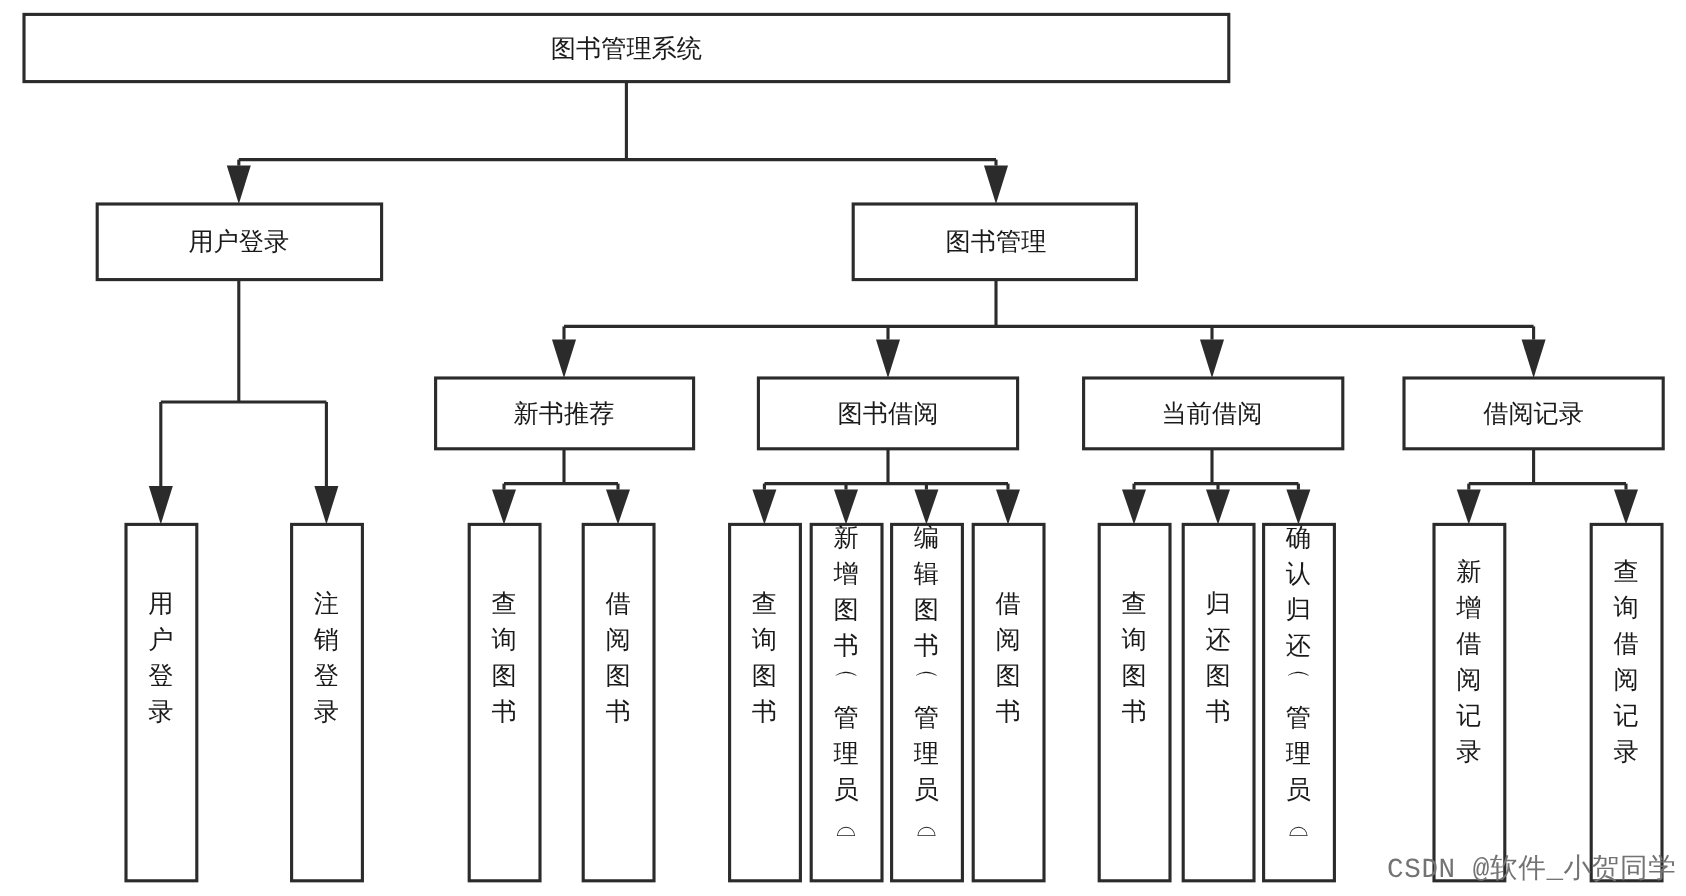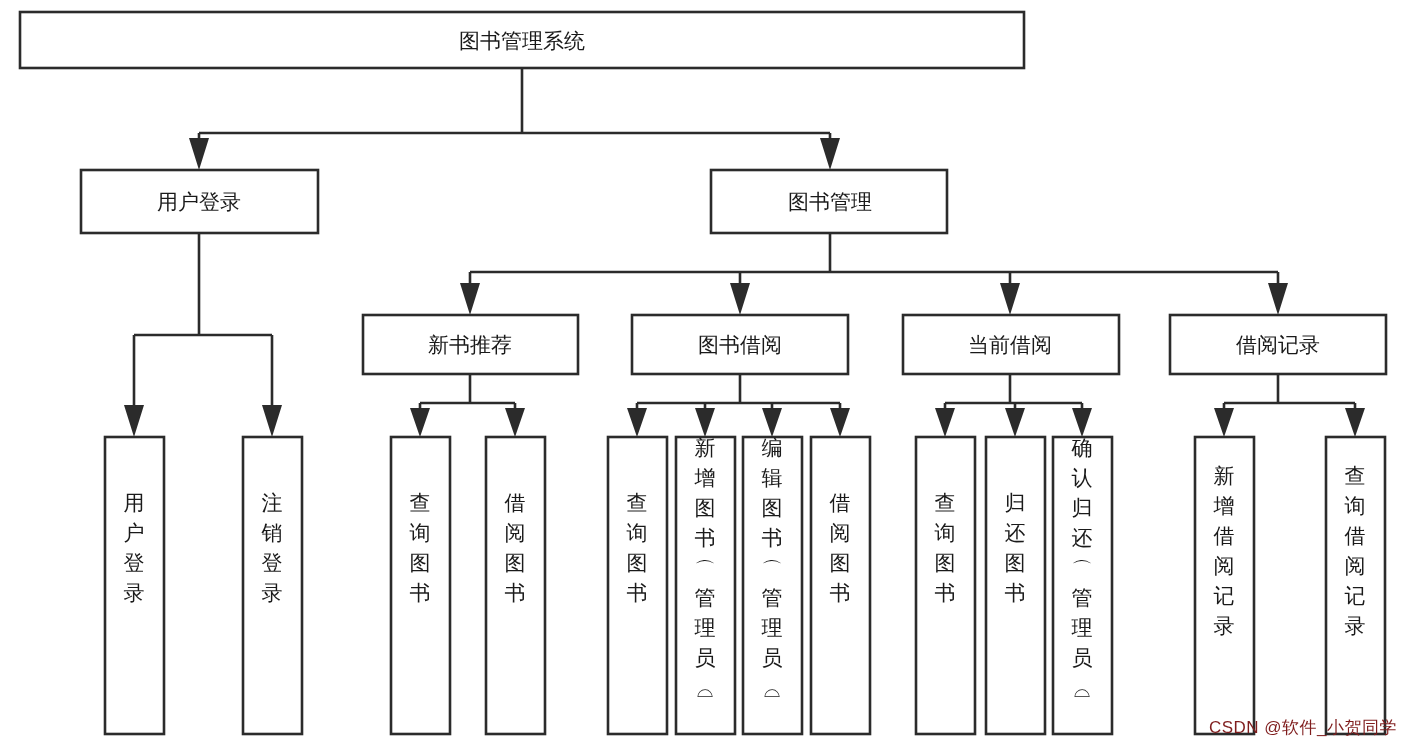--- a/index.html
+++ b/index.html
@@ -53,23 +53,23 @@
   .node-label-v {
     font-family: "Liberation Sans", "DejaVu Sans", sans-serif;
     font-size: 21px;
     fill: #1a1a1a;
     text-anchor: middle;
   }
   .watermark-text {
     position: absolute;
     right: 8px;
     bottom: 8px;
-    font-family: Liberation Sans, sans-serif;
-    font-size: 17px;
-    color: #7f1d1d;
+    font-family: Liberation Mono, monospace;
+    font-size: 23px;
+    color: #737373;
     letter-spacing: 0.5px;
     white-space: nowrap;
     user-select: none;
   }
 </style>
 </head>
 <body>
 
 <div id="diagram-root">
 

